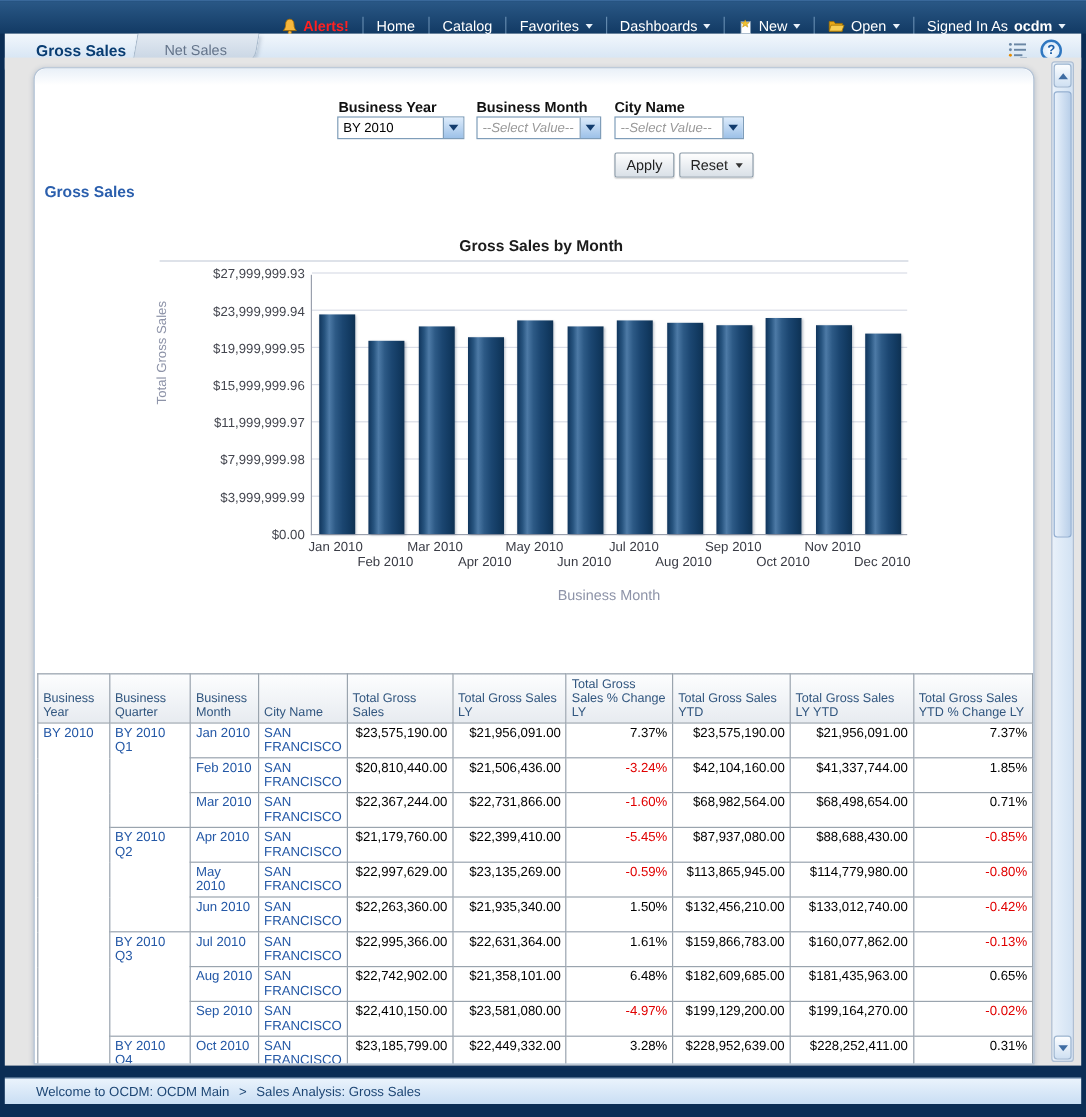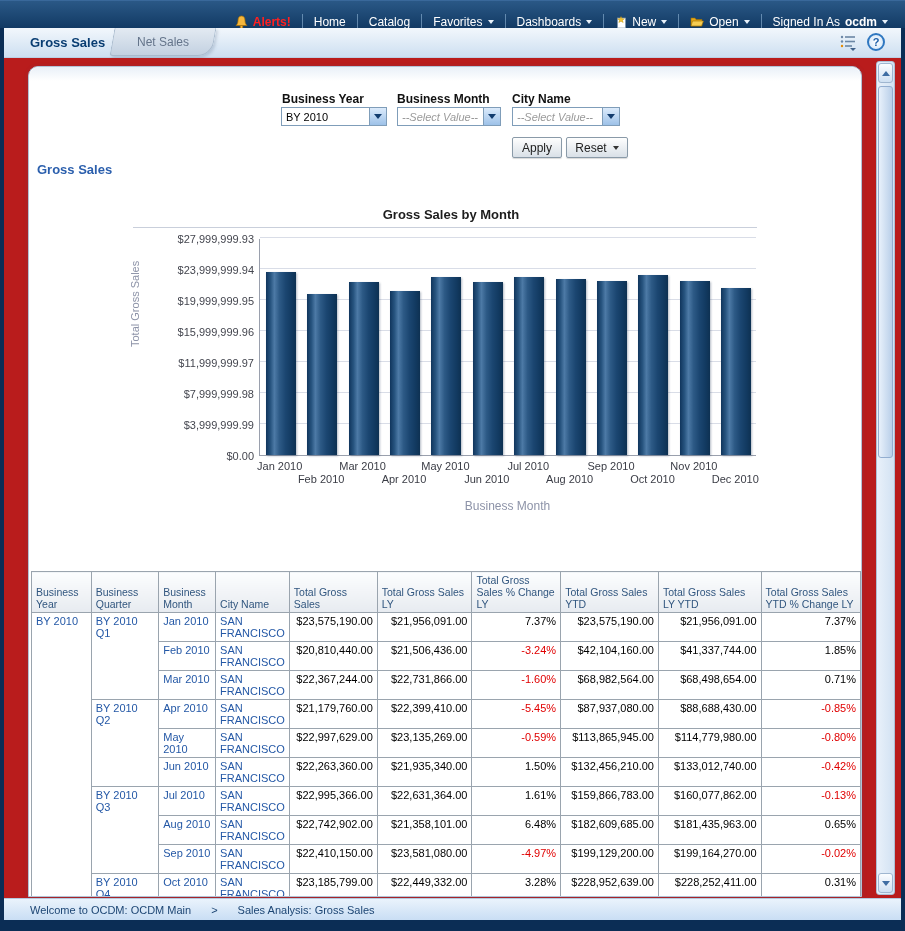--- a/index.html
+++ b/index.html
@@ -29,21 +29,21 @@
             border-radius:0 0 14px 3px; transform:skewX(-10deg);
             display:flex; align-items:center; justify-content:center; cursor:pointer;
             box-shadow:2px 2px 3px rgba(90,110,140,.25); }
   .page-tab-inactive span { transform:skewX(10deg); color:#6474833; color:#64748a; font-size:12px; }
   .tab-icons { position:absolute; right:16px; top:5px; display:flex; gap:10px; align-items:center; }
   .help-btn { width:18px; height:18px; border-radius:50%; border:2px solid #2f77c0;
               background:radial-gradient(#ffffff,#cfe4f8); color:#1d5fa8; font-weight:bold; font-size:11px;
               display:flex; align-items:center; justify-content:center; cursor:pointer; }
 
   
-  .content { position:absolute; left:4px; top:58px; width:897px; height:840px; background:#b91c1c; }
+  .content { position:absolute; left:4px; top:48px; width:897px; height:840px; background:#e5e5e5; }
   .panel { position:absolute; left:24px; top:8px; width:834px; height:831px; background:#fff;
            border:1px solid #b3c3d6; border-radius:10px 10px 0 0; overflow:hidden;
            box-shadow:0 1px 4px rgba(60,90,130,.25); }
   .panel-sheen { position:absolute; left:0; top:0; right:0; height:14px;
            background:linear-gradient(#e9f0f8,#ffffff); border-radius:10px 10px 0 0; }
 
   
   .filter-label { position:absolute; font-size:12px; font-weight:bold; color:#111; }
   .selectbox { position:absolute; height:19px; background:#fff; border:1px solid #7f9db9; font-size:11px;
                display:flex; align-items:center; cursor:pointer; }
@@ -96,21 +96,21 @@
             border:1px solid #9fb6d0; border-radius:3px; display:flex; align-items:center; justify-content:center; cursor:pointer; }
   .sb-up { top:1px; } .sb-down { bottom:1px; }
   .chev-up { width:0;height:0;border-left:4px solid transparent;border-right:4px solid transparent;border-bottom:5px solid #3f6da3; }
   .chev-down { width:0;height:0;border-left:4px solid transparent;border-right:4px solid transparent;border-top:5px solid #3f6da3; }
   .sb-thumb { position:absolute; left:1px; top:24px; width:15px; height:372px;
               background:linear-gradient(90deg,#e8f1fb,#b9cfe9); border:1px solid #93aed0; border-radius:3px; cursor:grab; }
 
   
   .statusbar { position:absolute; left:4px; top:898px; width:897px; height:22px;
                background:linear-gradient(#eaf3fc,#c9def4); border-top:1px solid #b4c9de;
-               display:flex; align-items:center; font-size:11px; color:#1d4674; padding-left:26px; gap:20px; }
+               display:flex; align-items:center; font-size:11px; color:#1d4674; padding-left:26px; gap:8px; }
 </style>
 </head>
 <body>
 
 <div class="frame">
 
   <div class="topbar">
     <div class="topnav">
       <div class="nav-item">
         <svg width="13" height="14" viewBox="0 0 13 14">

